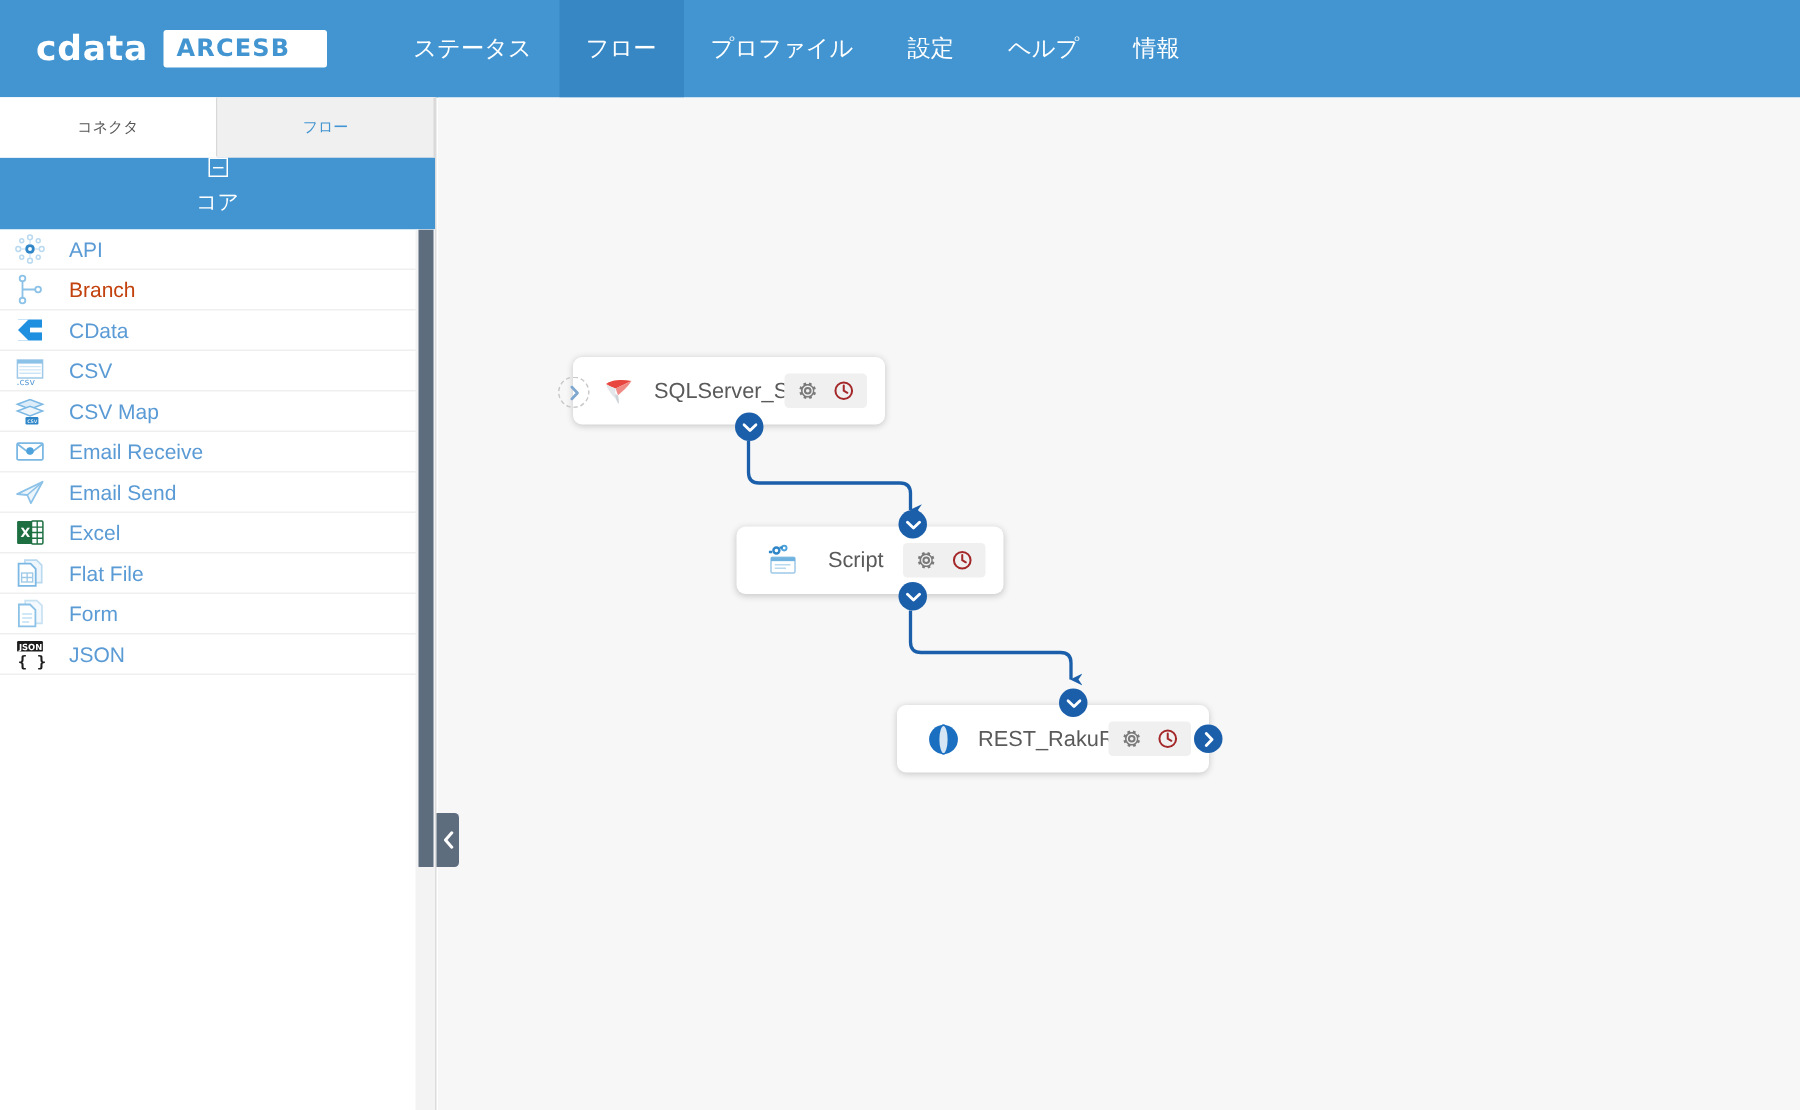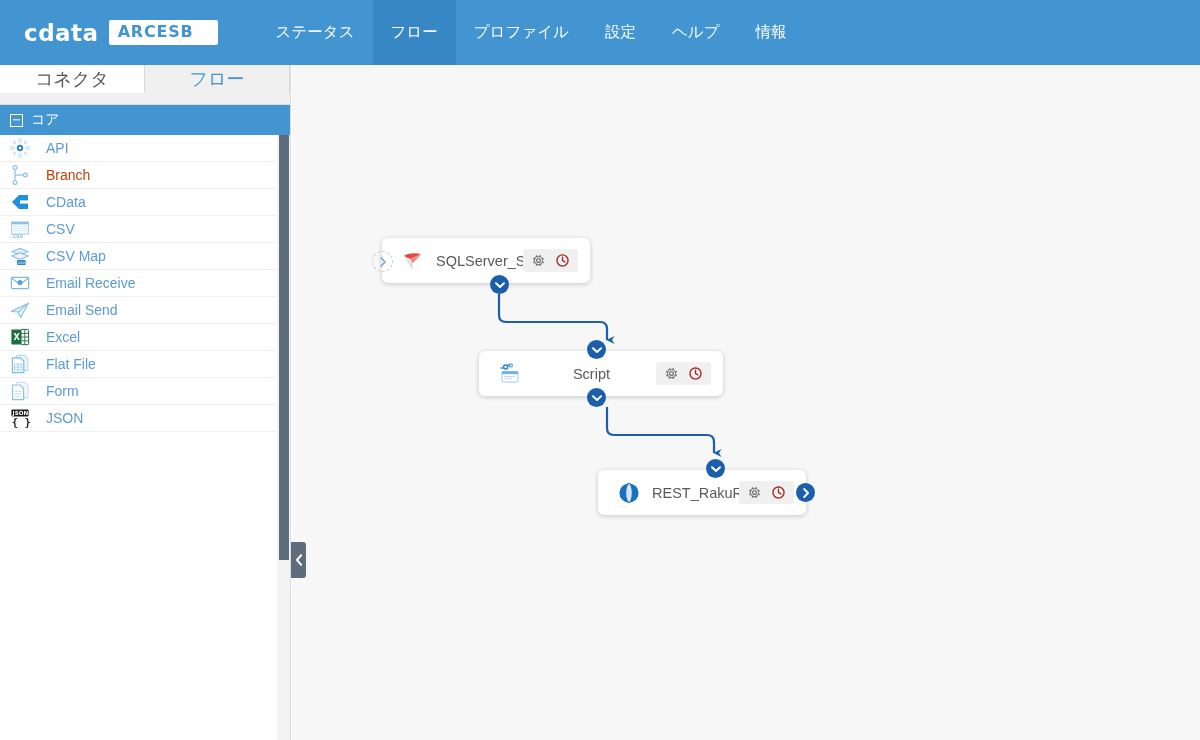--- a/index.html
+++ b/index.html
@@ -63,47 +63,48 @@
     background: #ffffff;
     border-right: 1px solid #dcdcdc;
   }
   .tabsrow {
     display: flex; height: 40px;
     background: #f0f0f0;
     border-bottom: 1px solid #d8d8d8;
   }
   .tabbtn {
     flex: 1; display: flex; align-items: center; justify-content: center;
-    font-size: 18px;
+    font-size: 10px;
     cursor: pointer;
     user-select: none;
-    height: 28px;
+    height: 40px;
     border-right: 1px solid #d8d8d8;
   }
   .tabbtn.active {
     background: #ffffff;
     color: #555555;
     border-bottom: 1px solid #ffffff;
     margin-bottom: -1px;
   }
   .tabbtn.inactive {
     background: #f0f0f0;
     color: #4295d1;
   }
 
   .grouphdr {
-    height: 30px;
+    height: 48px;
     background: #4295d1;
     color: #ffffff;
     display: flex; align-items: center;
     padding: 0 10px;
     font-size: 14px;
     gap: 8px;
     cursor: pointer;
     user-select: none;
+    flex-direction: column;
   }
   .collapse-box {
     width: 13px; height: 13px;
     border: 1.4px solid #ffffff;
     position: relative;
     flex: none;
   }
   .collapse-box::after {
     content: ""; position: absolute;
     left: 2px; right: 2px; top: 50%; height: 1.4px;
@@ -444,21 +445,21 @@
           <path d="M2.2 1 L6 5 L2.2 9" stroke="#7fa8cf" stroke-width="1.8" fill="none" stroke-linecap="round" stroke-linejoin="round"></path>
         </svg>
       </div>
       <div class="port" style="left:108px; top:37px;">
         <svg width="10" height="8" viewBox="0 0 10 8">
           <path d="M1 2.2 L5 6 L9 2.2" stroke="#ffffff" stroke-width="1.9" fill="none" stroke-linecap="round" stroke-linejoin="round"></path>
         </svg>
       </div>
     </div>
 
-    <div class="node" id="node-script" style="left:187px; top:286px; width:244px;justify-content:flex-end;">
+    <div class="node" id="node-script" style="left:199px; top:286px; width:178px;justify-content:flex-end;">
       <div class="node-icon">
         <svg width="26" height="26" viewBox="0 0 26 26">
           <rect x="5" y="10.5" width="16" height="10.5" rx="1" fill="#ffffff" stroke="#9ec9e8" stroke-width="1"></rect>
           <rect x="5" y="10.5" width="16" height="2.6" fill="#6fb2e0"></rect>
           <line x1="7.5" y1="15.5" x2="18" y2="15.5" stroke="#b9d9ee" stroke-width="1"></line>
           <line x1="7.5" y1="17.8" x2="15" y2="17.8" stroke="#b9d9ee" stroke-width="1"></line>
           <path fill="#2e86c8" d="M8.6 3.2a2.8 2.8 0 100 5.6 2.8 2.8 0 000-5.6zm0 4a1.2 1.2 0 110-2.4 1.2 1.2 0 010 2.4z"></path>
           <path fill="#4fa3dc" d="M13.8 2.2a2.2 2.2 0 100 4.4 2.2 2.2 0 000-4.4zm0 3.1a.9.9 0 110-1.8.9.9 0 010 1.8z"></path>
           <path fill="#2e86c8" d="M3.6 6.2h2.2v1.6H3.6zM10.7 3.3h2v1.5h-2z"></path>
         </svg>

